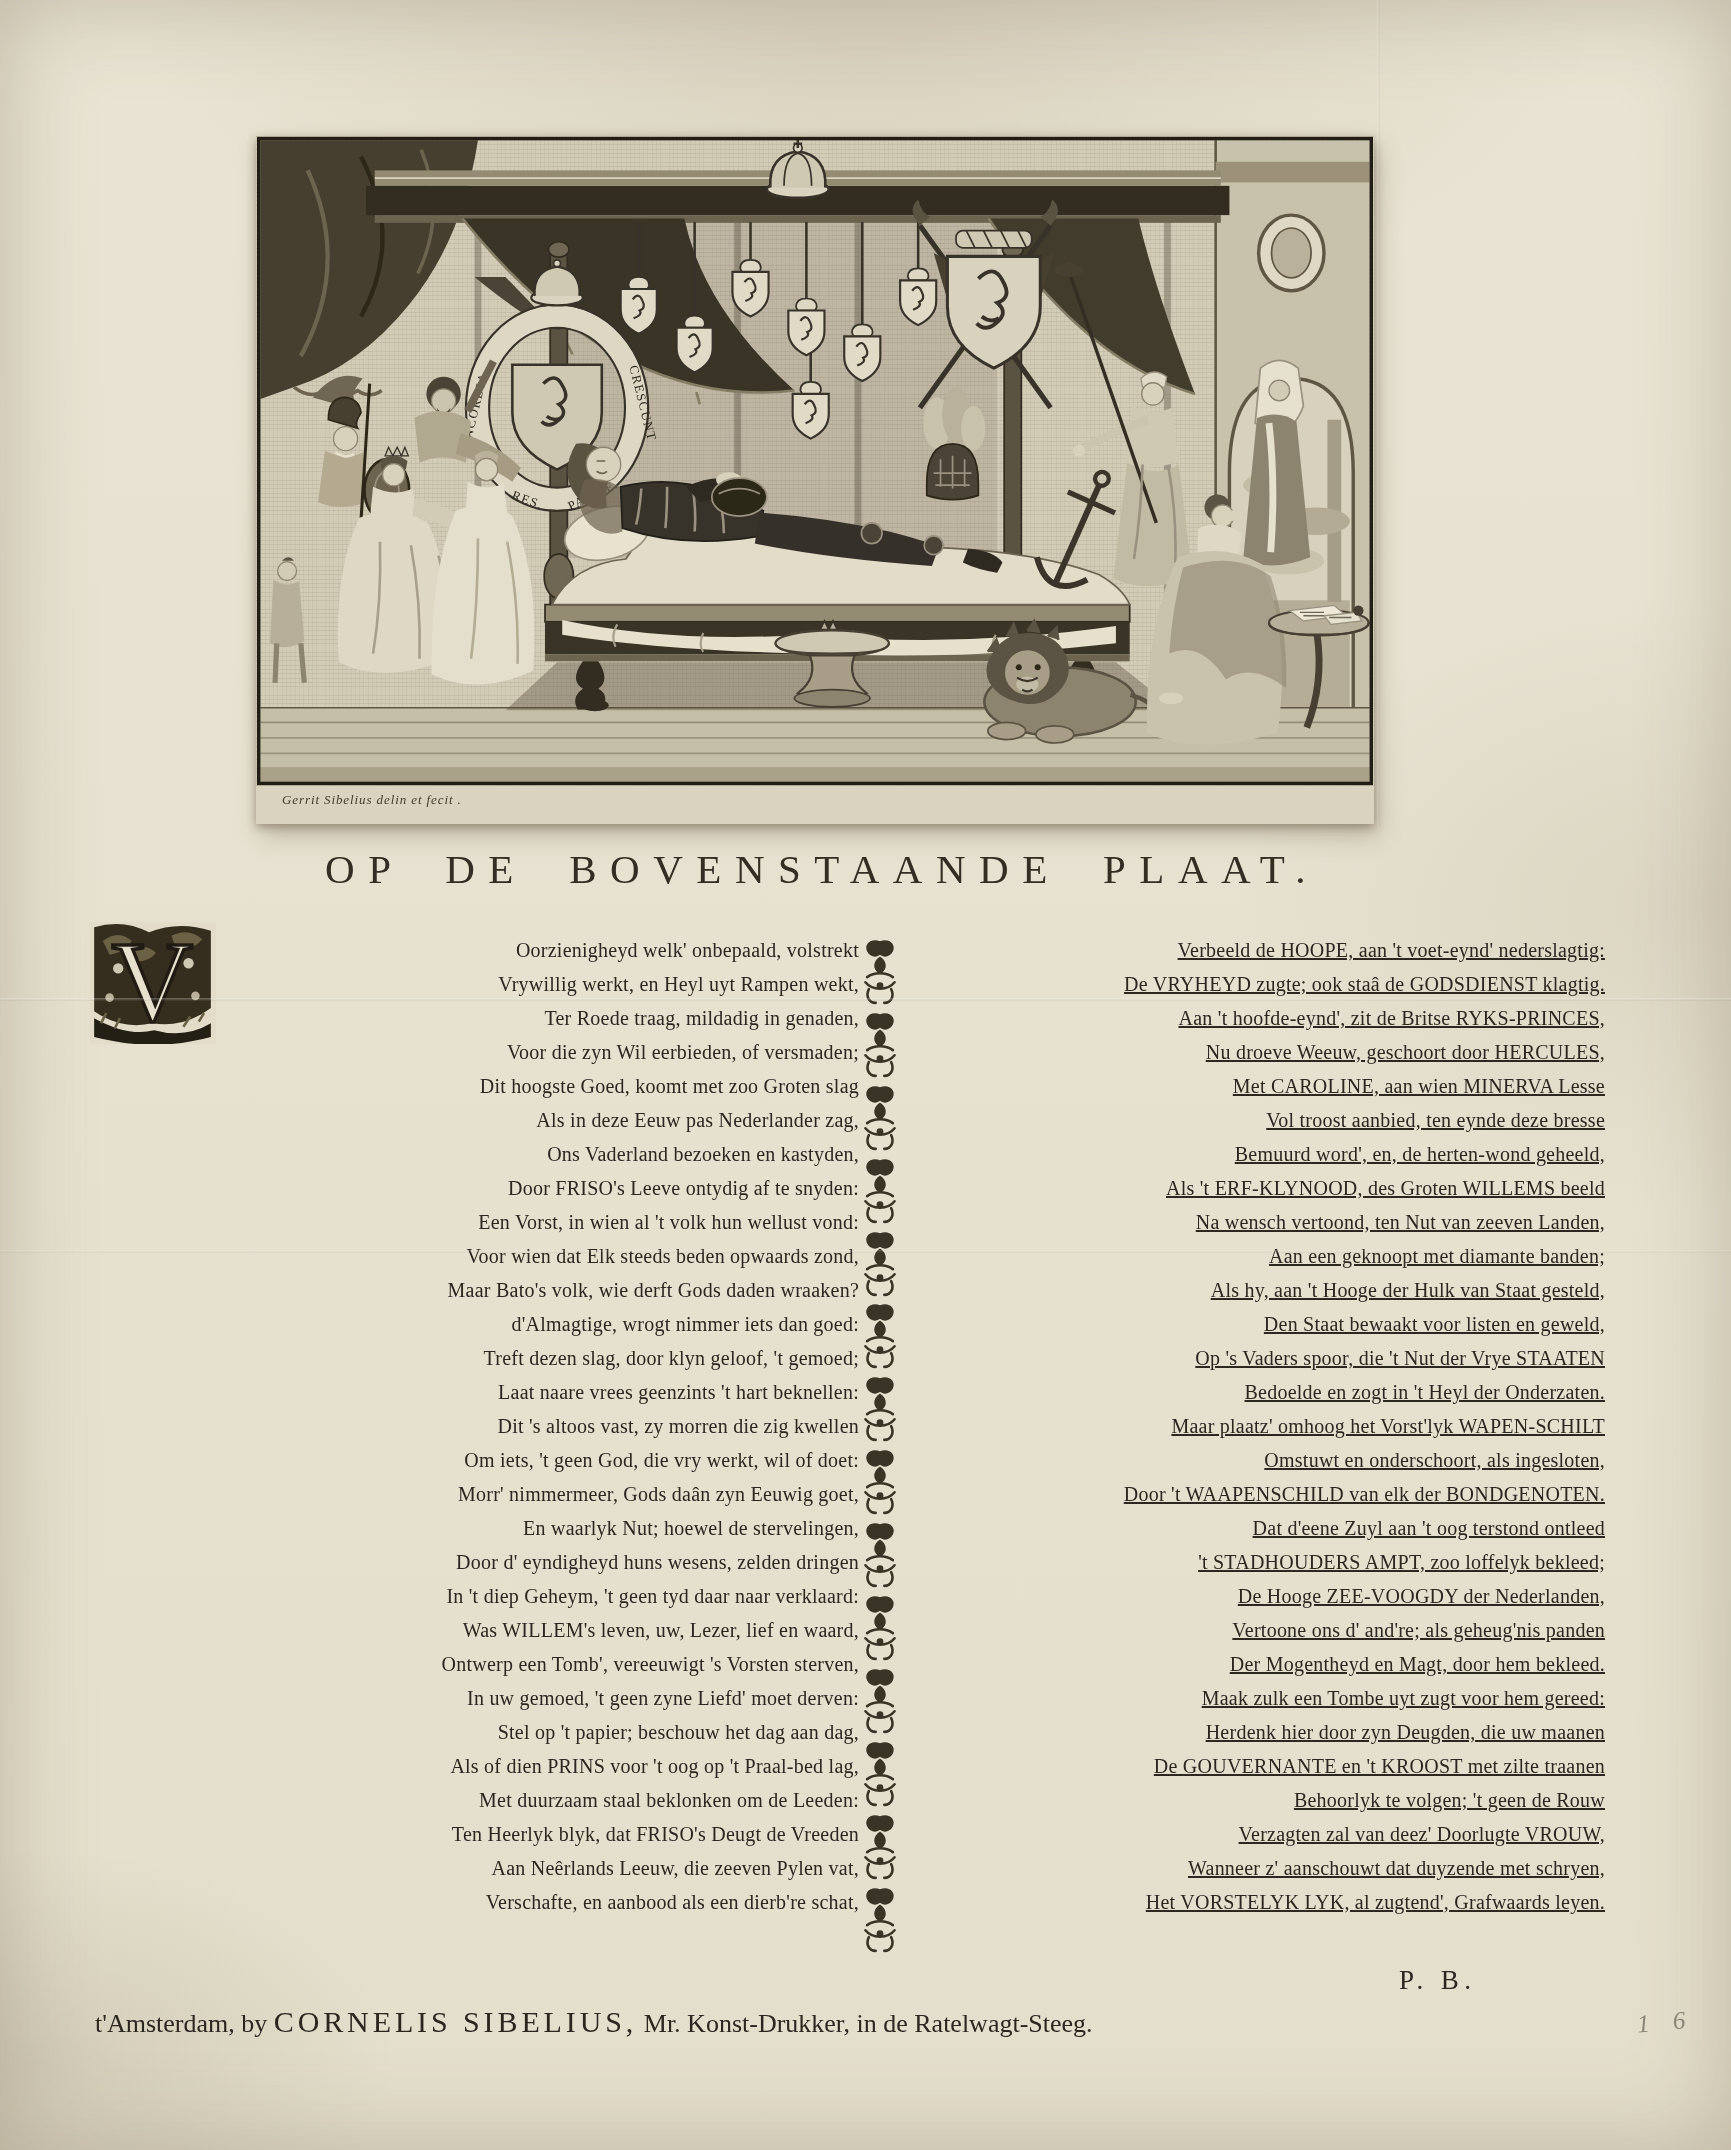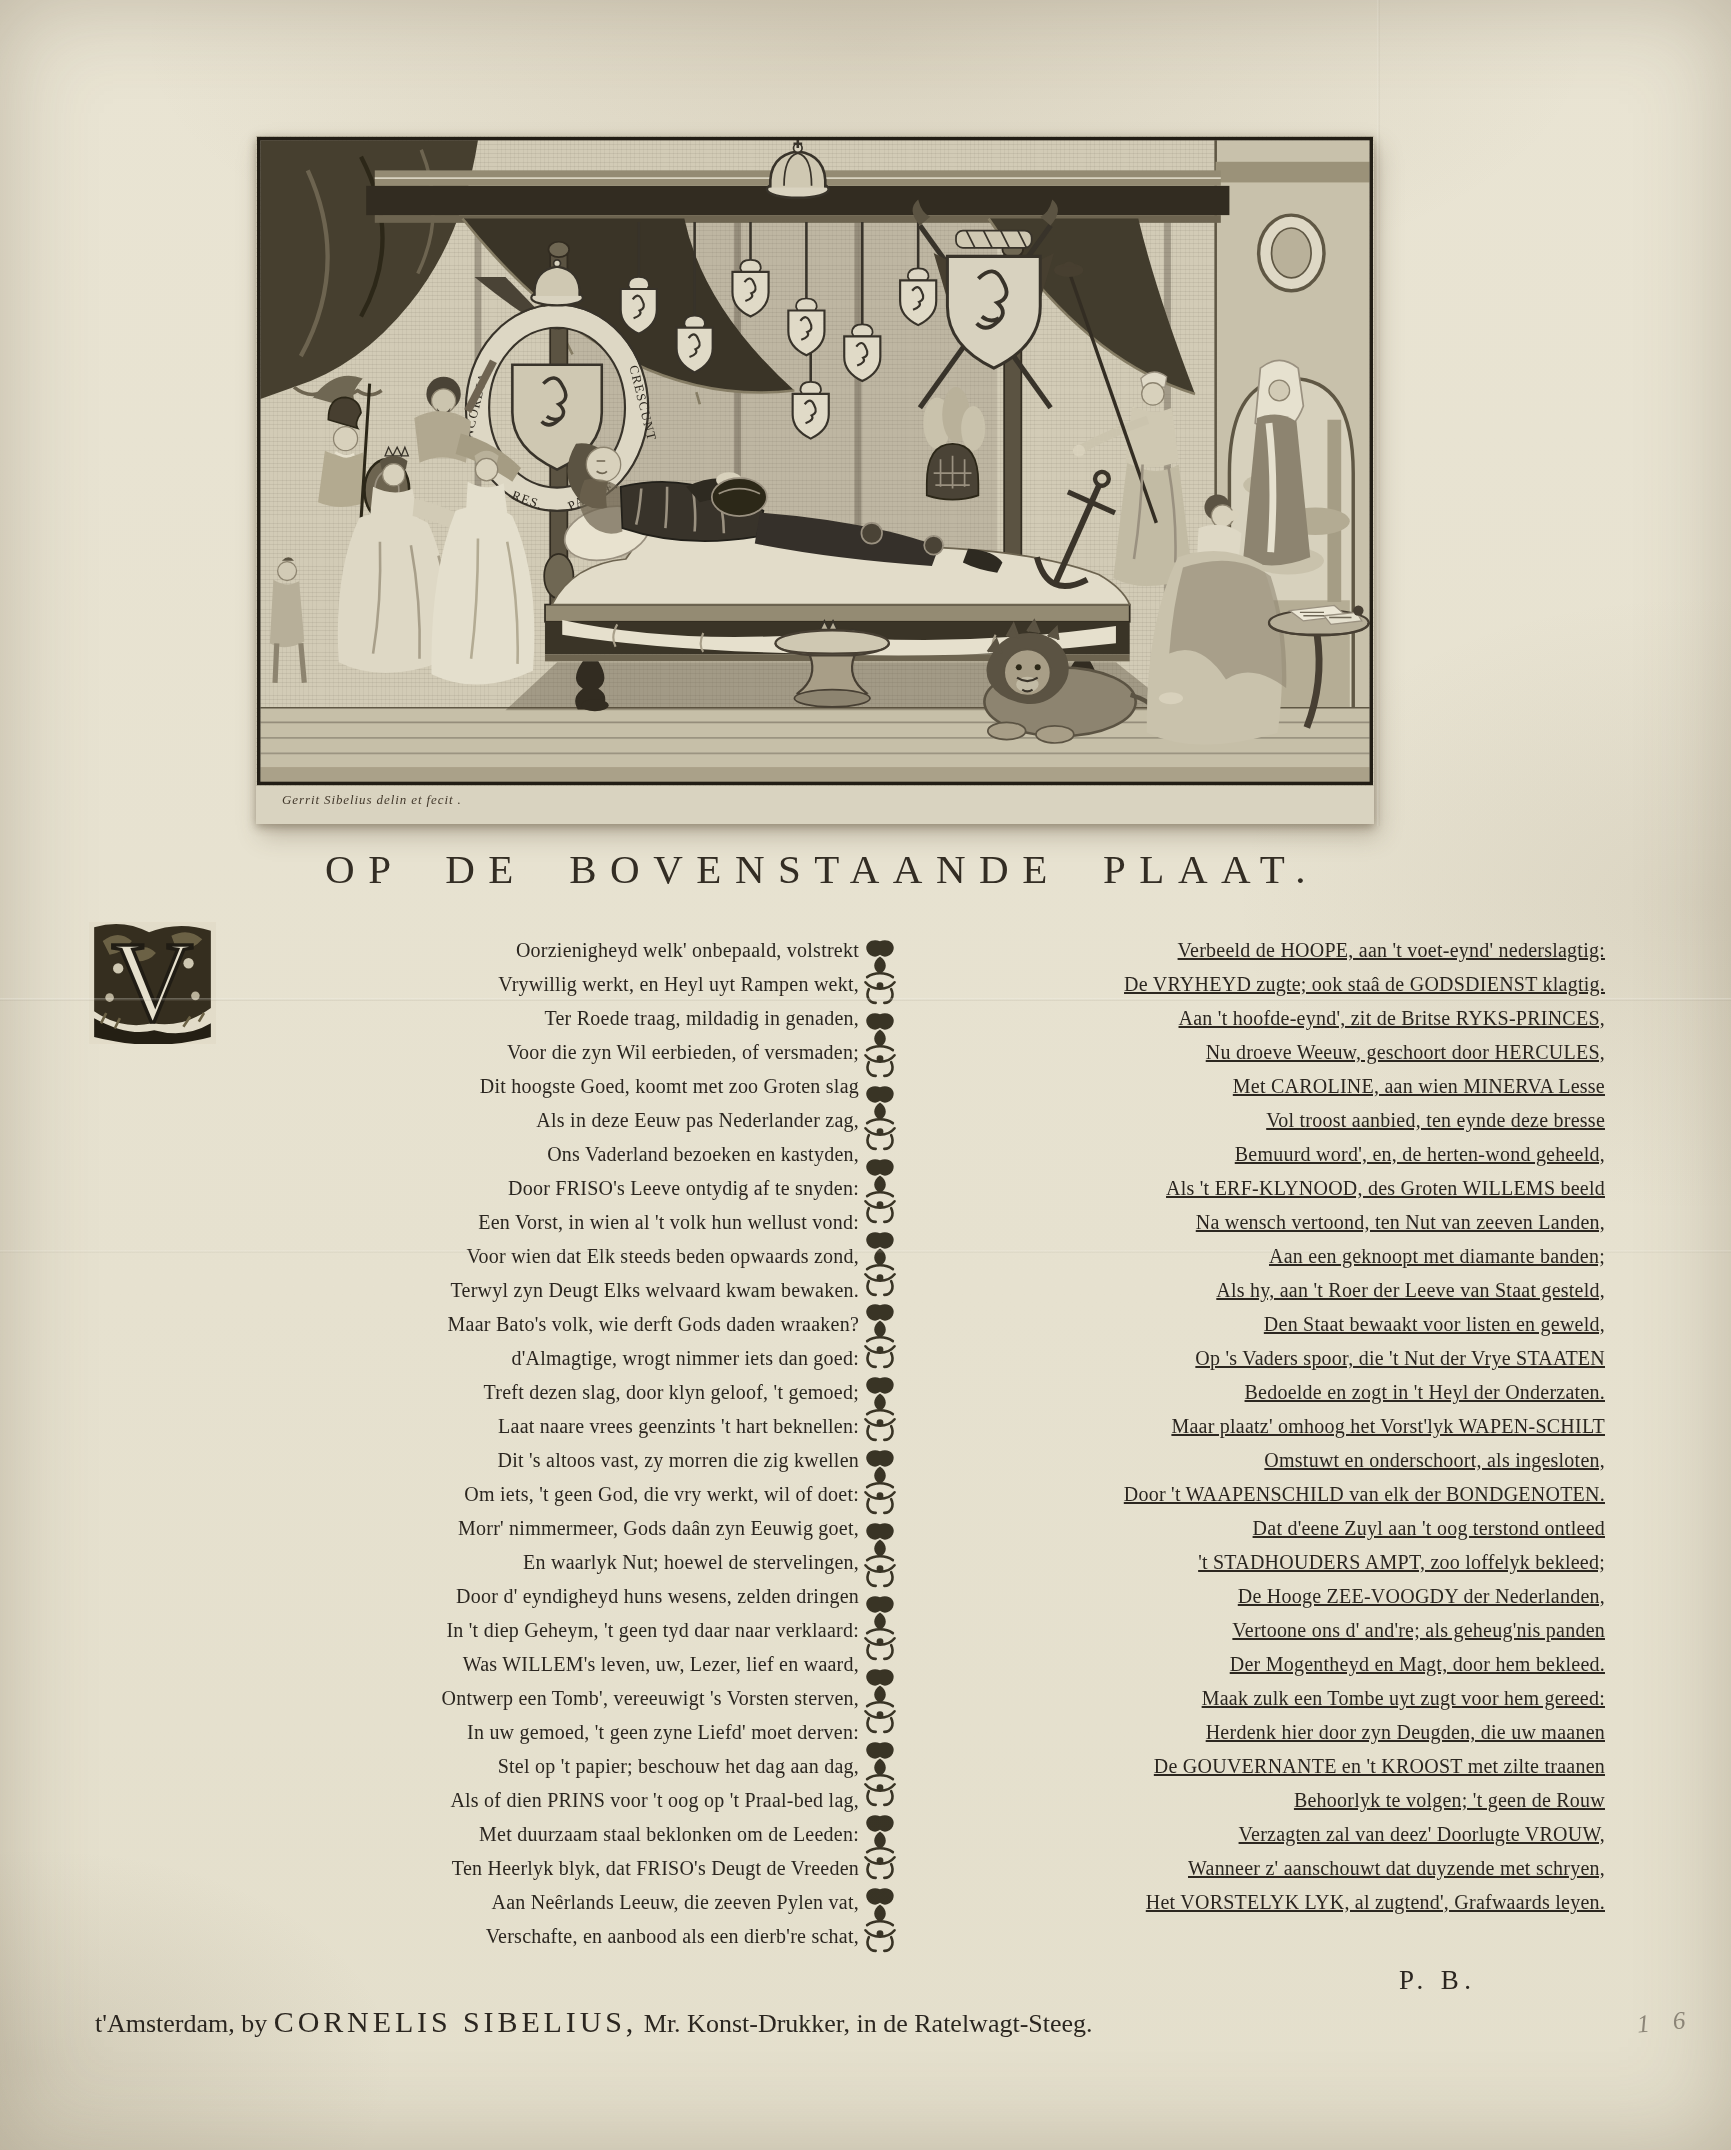--- a/index.html
+++ b/index.html
@@ -412,21 +412,20 @@
       <div class="poem-line">Oorzienigheyd welk' onbepaald, volstrekt</div>
       <div class="poem-line">Vrywillig werkt, en Heyl uyt Rampen wekt,</div>
       <div class="poem-line">Ter Roede traag, mildadig in genaden,</div>
       <div class="poem-line">Voor die zyn Wil eerbieden, of versmaden;</div>
       <div class="poem-line">Dit hoogste Goed, koomt met zoo Groten slag</div>
       <div class="poem-line">Als in deze Eeuw pas Nederlander zag,</div>
       <div class="poem-line">Ons Vaderland bezoeken en kastyden,</div>
       <div class="poem-line">Door FRISO's Leeve ontydig af te snyden:</div>
       <div class="poem-line">Een Vorst, in wien al 't volk hun wellust vond:</div>
       <div class="poem-line">Voor wien dat Elk steeds beden opwaards zond,</div>
-      <div class="poem-line">Terwyl zyn Deugt Elks welvaard kwam bewaken.</div>
       <div class="poem-line">Maar Bato's volk, wie derft Gods daden wraaken?</div>
       <div class="poem-line">d'Almagtige, wrogt nimmer iets dan goed:</div>
       <div class="poem-line">Treft dezen slag, door klyn geloof, 't gemoed;</div>
       <div class="poem-line">Laat naare vrees geenzints 't hart beknellen:</div>
       <div class="poem-line">Dit 's altoos vast, zy morren die zig kwellen</div>
       <div class="poem-line">Om iets, 't geen God, die vry werkt, wil of doet:</div>
       <div class="poem-line">Morr' nimmermeer, Gods daân zyn Eeuwig goet,</div>
       <div class="poem-line">En waarlyk Nut; hoewel de stervelingen,</div>
       <div class="poem-line">Door d' eyndigheyd huns wesens, zelden dringen</div>
       <div class="poem-line">In 't diep Geheym, 't geen tyd daar naar verklaard:</div>
@@ -572,21 +571,21 @@
       <div class="poem-line">Verbeeld de HOOPE, aan 't voet-eynd' nederslagtig:</div>
       <div class="poem-line">De VRYHEYD zugte; ook staâ de GODSDIENST klagtig.</div>
       <div class="poem-line">Aan 't hoofde-eynd', zit de Britse RYKS-PRINCES,</div>
       <div class="poem-line">Nu droeve Weeuw, geschoort door HERCULES,</div>
       <div class="poem-line">Met CAROLINE, aan wien MINERVA Lesse</div>
       <div class="poem-line">Vol troost aanbied, ten eynde deze bresse</div>
       <div class="poem-line">Bemuurd word', en, de herten-wond geheeld,</div>
       <div class="poem-line">Als 't ERF-KLYNOOD, des Groten WILLEMS beeld</div>
       <div class="poem-line">Na wensch vertoond, ten Nut van zeeven Landen,</div>
       <div class="poem-line">Aan een geknoopt met diamante banden;</div>
-      <div class="poem-line">Als hy, aan 't Roer der Leeve van Staat gesteld,</div>
+      <div class="poem-line">Als hy, aan 't Hooge der Hulk van Staat gesteld,</div>
       <div class="poem-line">Den Staat bewaakt voor listen en geweld,</div>
       <div class="poem-line">Op 's Vaders spoor, die 't Nut der Vrye STAATEN</div>
       <div class="poem-line">Bedoelde en zogt in 't Heyl der Onderzaten.</div>
       <div class="poem-line">Maar plaatz' omhoog het Vorst'lyk WAPEN-SCHILT</div>
       <div class="poem-line">Omstuwt en onderschoort, als ingesloten,</div>
       <div class="poem-line">Door 't WAAPENSCHILD van elk der BONDGENOTEN.</div>
       <div class="poem-line">Dat d'eene Zuyl aan 't oog terstond ontleed</div>
       <div class="poem-line">'t STADHOUDERS AMPT, zoo loffelyk bekleed;</div>
       <div class="poem-line">De Hooge ZEE-VOOGDY der Nederlanden,</div>
       <div class="poem-line">Vertoone ons d' and're; als geheug'nis panden</div>

